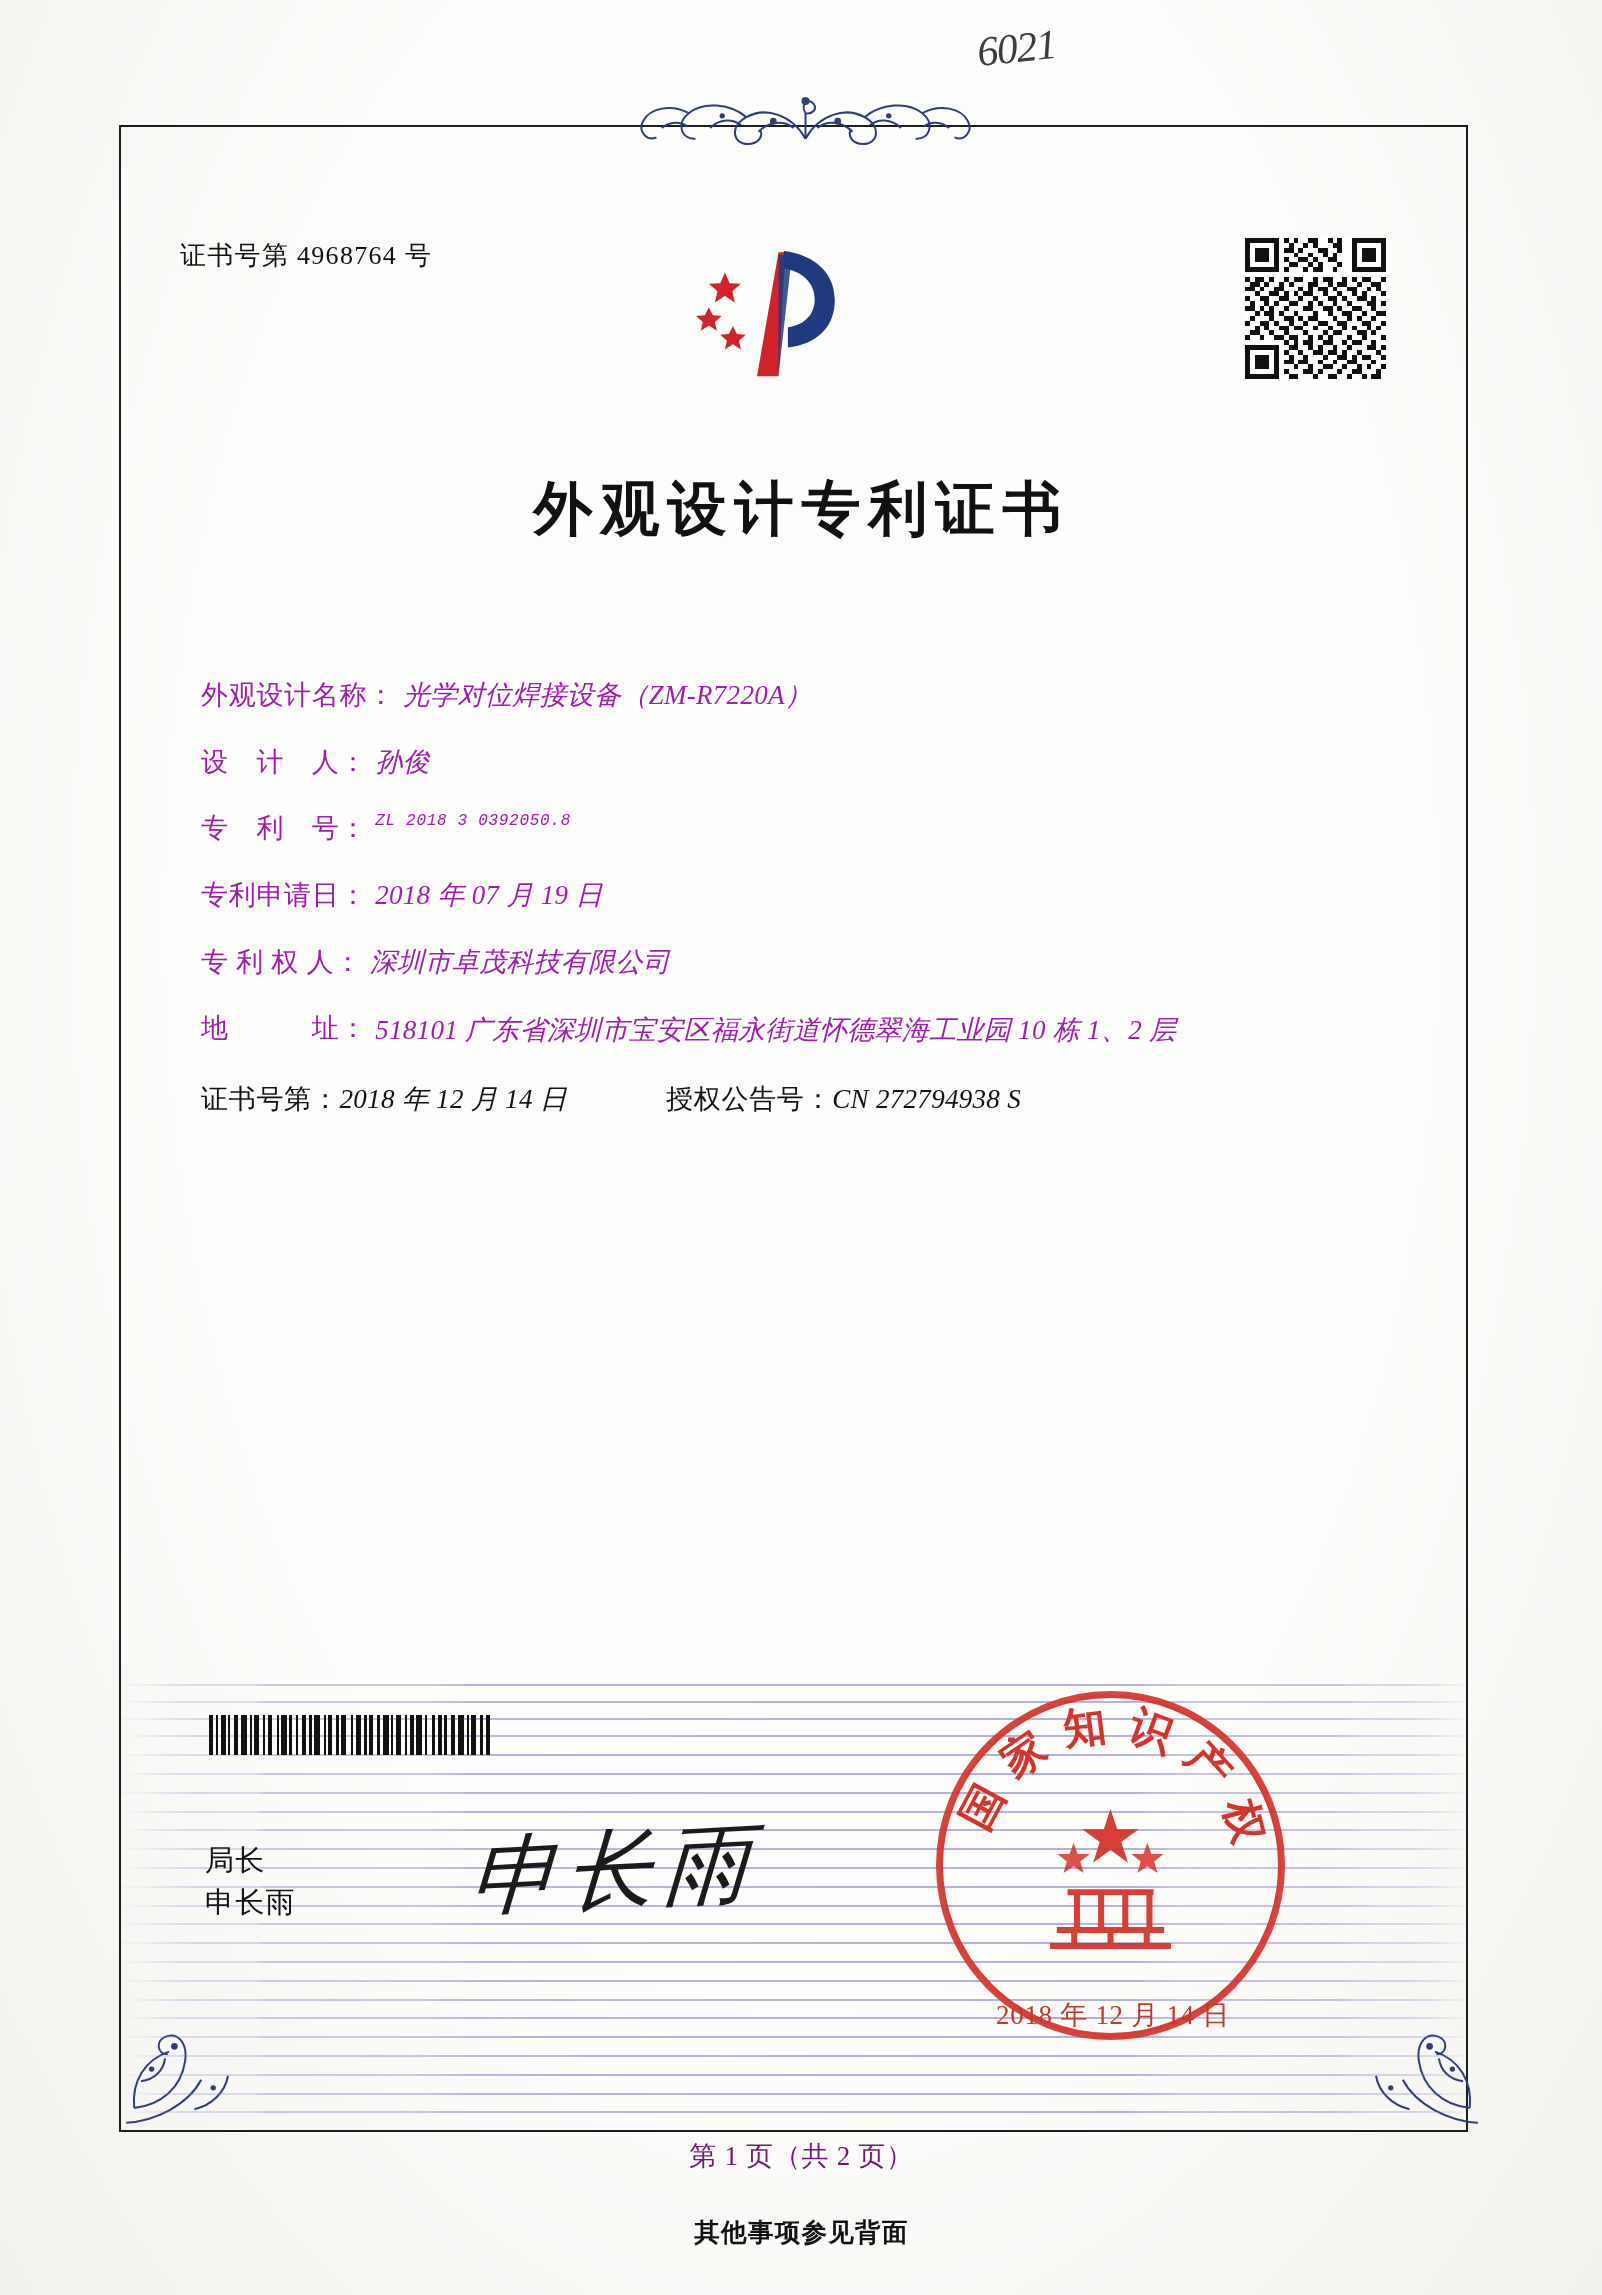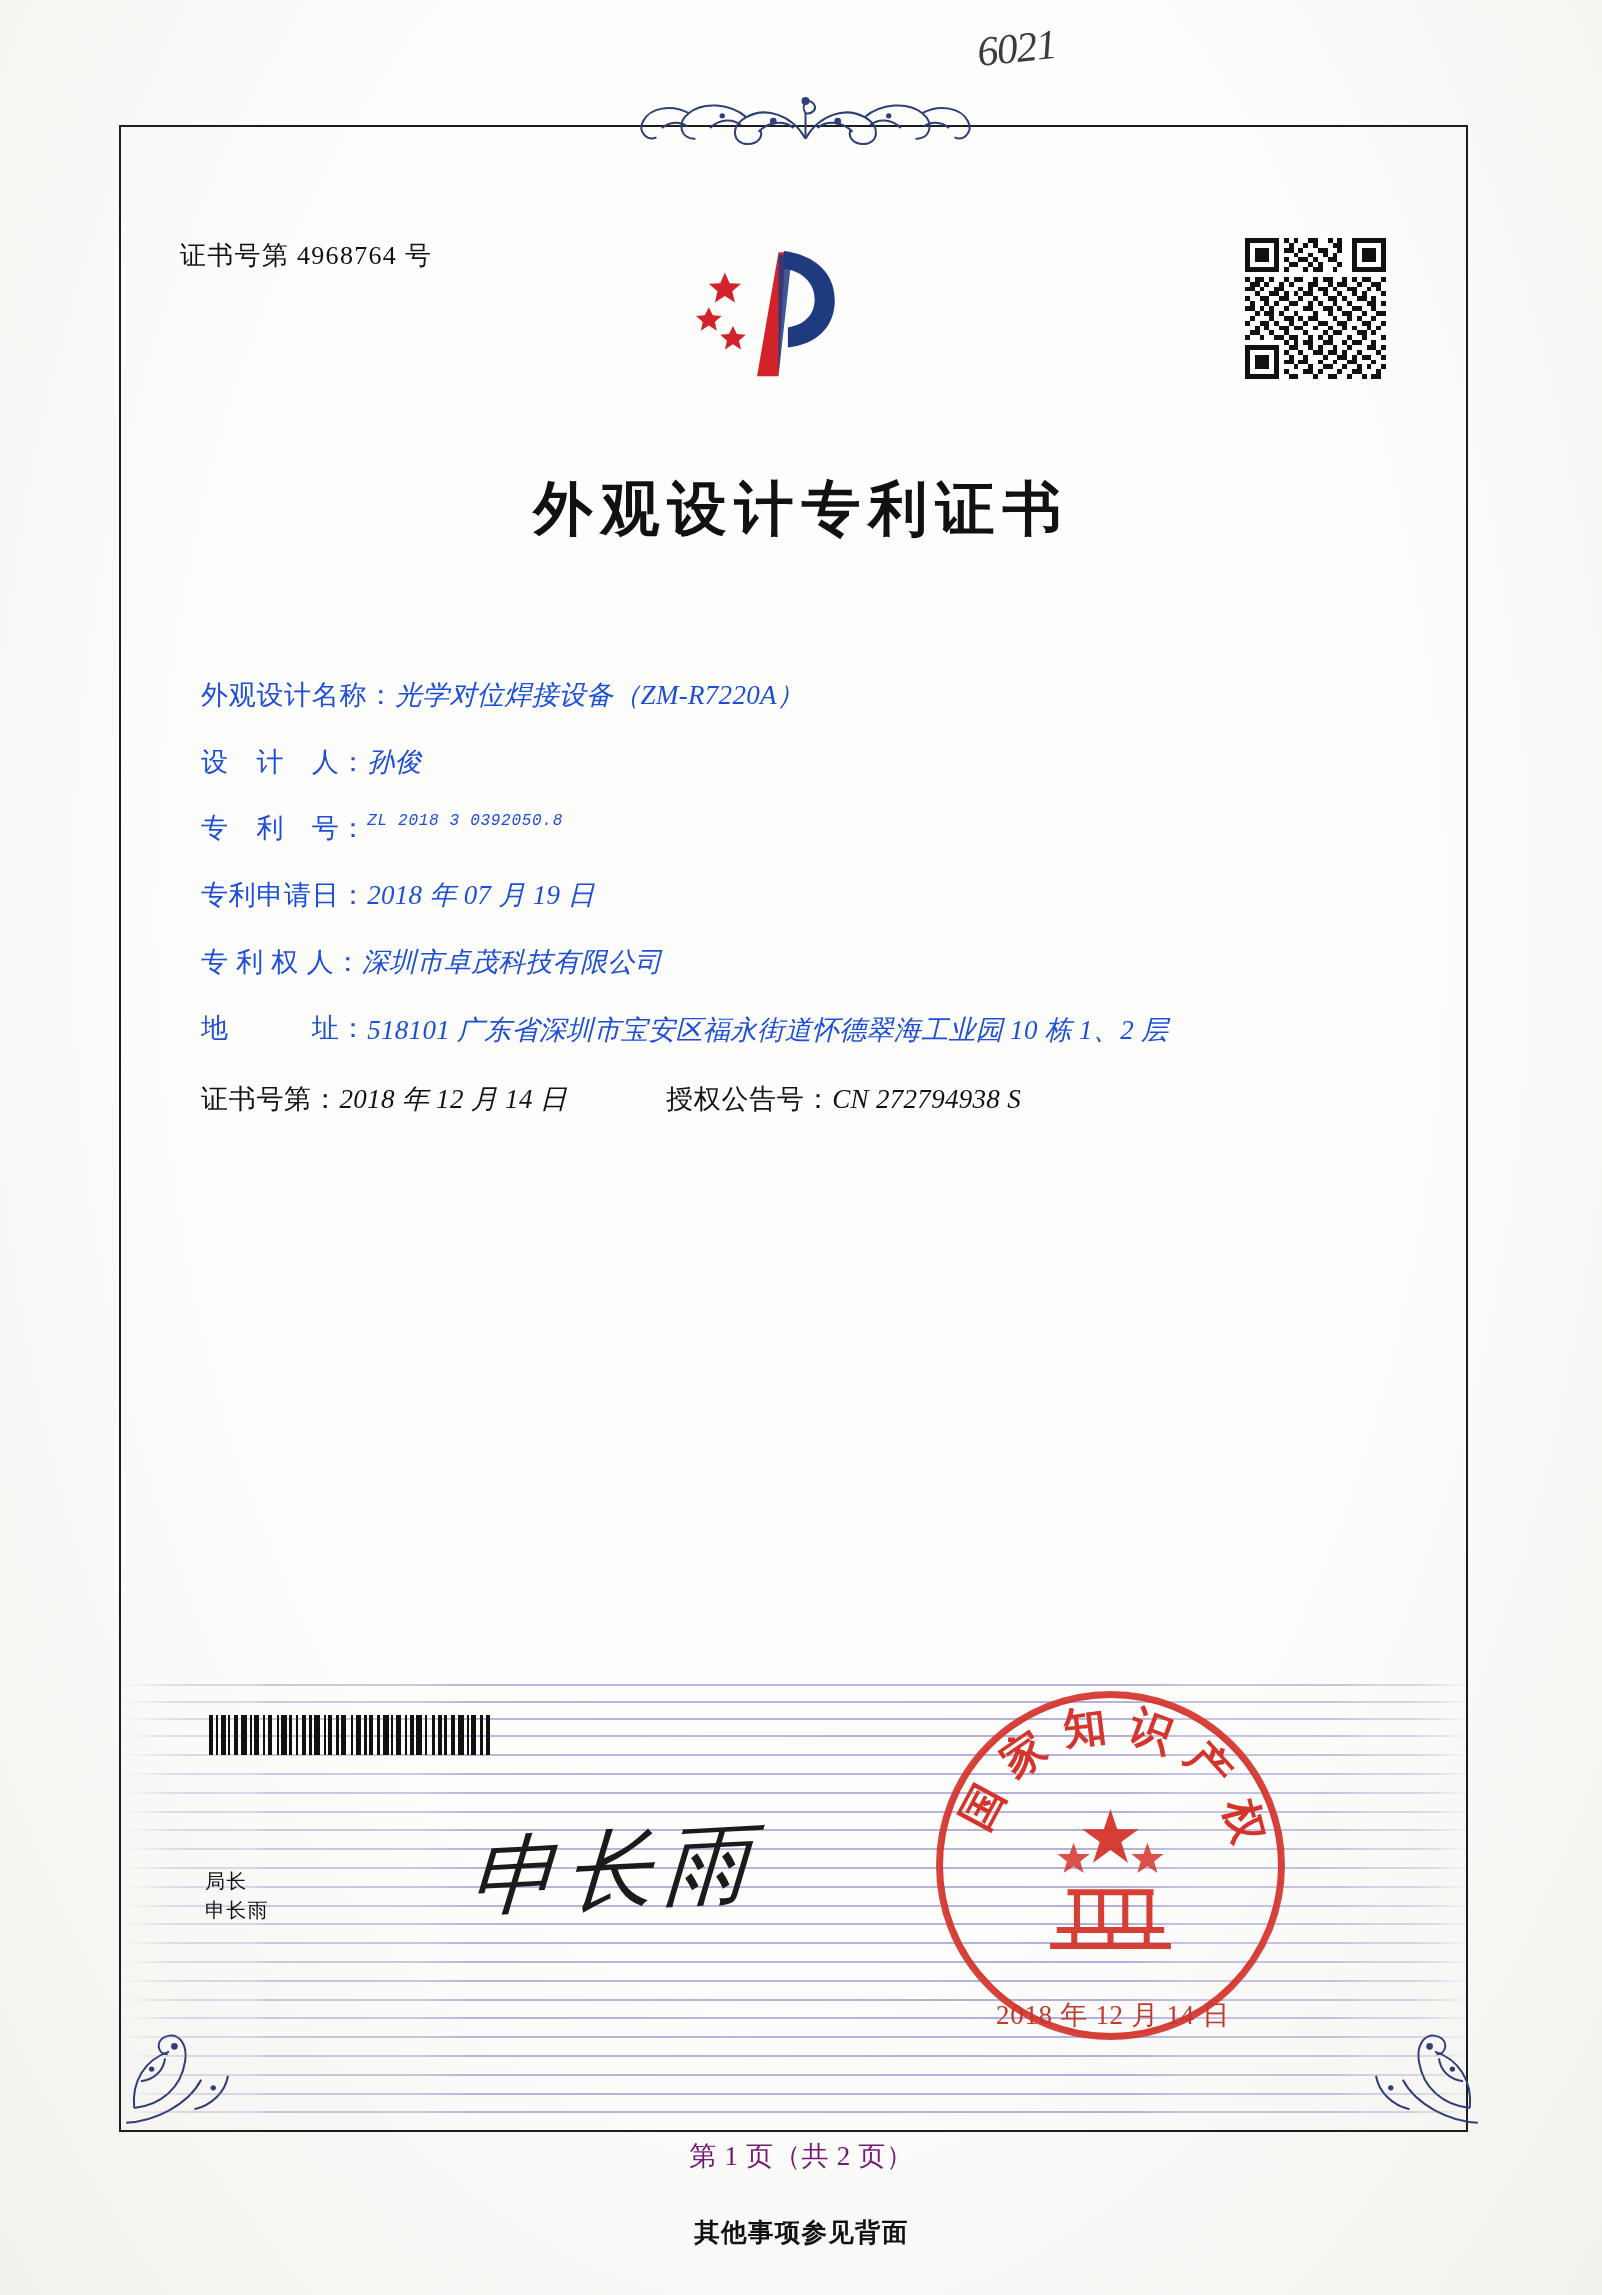--- a/index.html
+++ b/index.html
@@ -127,22 +127,23 @@
     position: absolute;
     left: 201px;
     top: 678px;
     width: 1208px;
   }
   .field-row {
     display: flex;
     align-items: flex-start;
     margin-bottom: 31px;
     font-size: 27px;
-    color: #1d4ed8;
+    color: #a21caf;
     line-height: 1.32;
+    gap: 8px;
   }
   .field-label {
     white-space: pre;
     flex: 0 0 auto;
     letter-spacing: 0.7px;
   }
   .field-value {
     flex: 1 1 auto;
     letter-spacing: 0.3px;
     font-style: italic;
@@ -198,25 +199,24 @@
     display: block;
     background: #111;
     height: 100%;
   }
 
   
   .sig-label {
     position: absolute;
     left: 205px;
     top: 1839px;
-    font-size: 20px;
+    font-size: 29px;
     line-height: 1.45;
     color: #111;
     letter-spacing: 1.3px;
-    margin-top: 28px;
   }
   .sig-hand {
     position: absolute;
     left: 470px;
     top: 1812px;
     font-size: 87px;
     font-family: "DejaVu Serif", serif;
     font-style: italic;
     color: #1b1b1b;
     letter-spacing: 9.4px;

